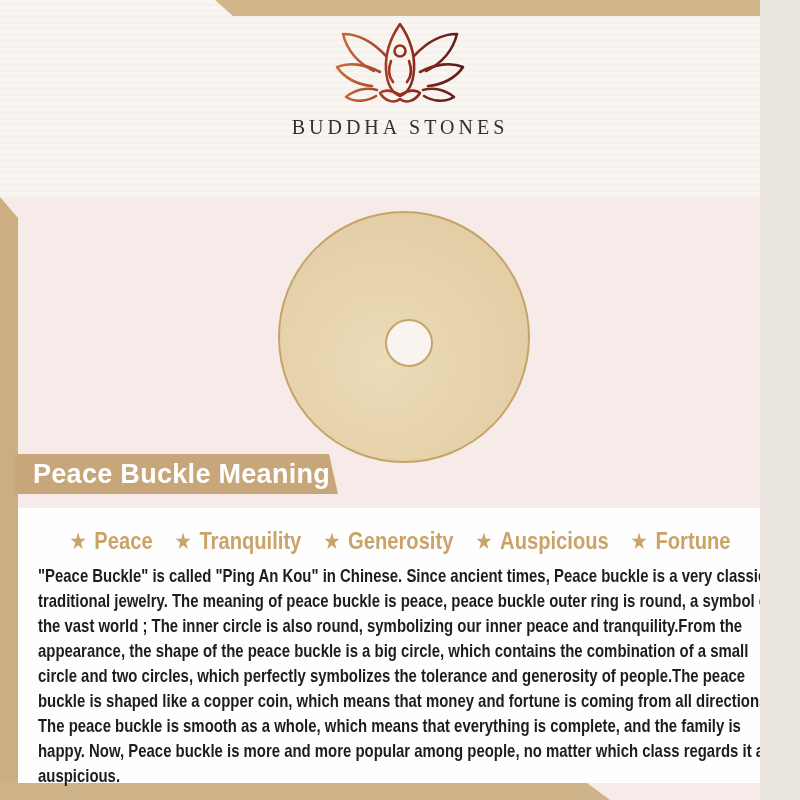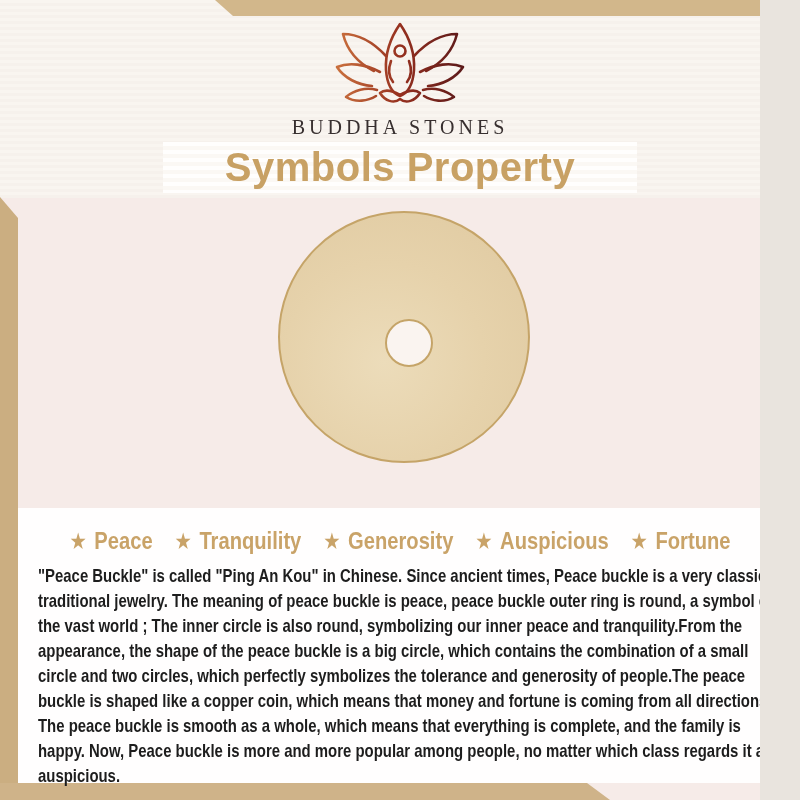--- a/index.html
+++ b/index.html
@@ -114,27 +114,27 @@
       <path d="M84,36 C97,22 112,14 127,14 C123,30 112,43 96,51"></path>
       <path d="M90,52 C105,44 121,42 133,47 C126,58 112,65 98,66"></path>
       <path d="M93,70 C104,67 116,70 124,77 C114,83 102,81 94,76"></path>
       <path d="M56,36 C43,22 28,14 13,14 C17,30 28,43 44,51"></path>
       <path d="M50,52 C35,44 19,42 7,47 C14,58 28,65 42,66"></path>
       <path d="M47,70 C36,67 24,70 16,77 C26,83 38,81 46,76"></path>
     </g>
   </svg>
   <div class="brand-name">BUDDHA STONES</div>
 
-  <div class="title-banner">
-    <span class="page-title">Symbols Property</span>
-  </div>
 
   <div class="disc"></div>
   <div class="disc-hole"></div>
 
+  <div class="section-banner">
+    <span class="section-heading">Peace Buckle Meaning</span>
+  </div>
 
   <div class="symbols-row">
     <span class="symbol-item">
       <span class="star">★</span>
       <span>Peace</span>
     </span>
     <span class="symbol-item">
       <span class="star">★</span>
       <span>Tranquility</span>
     </span>

